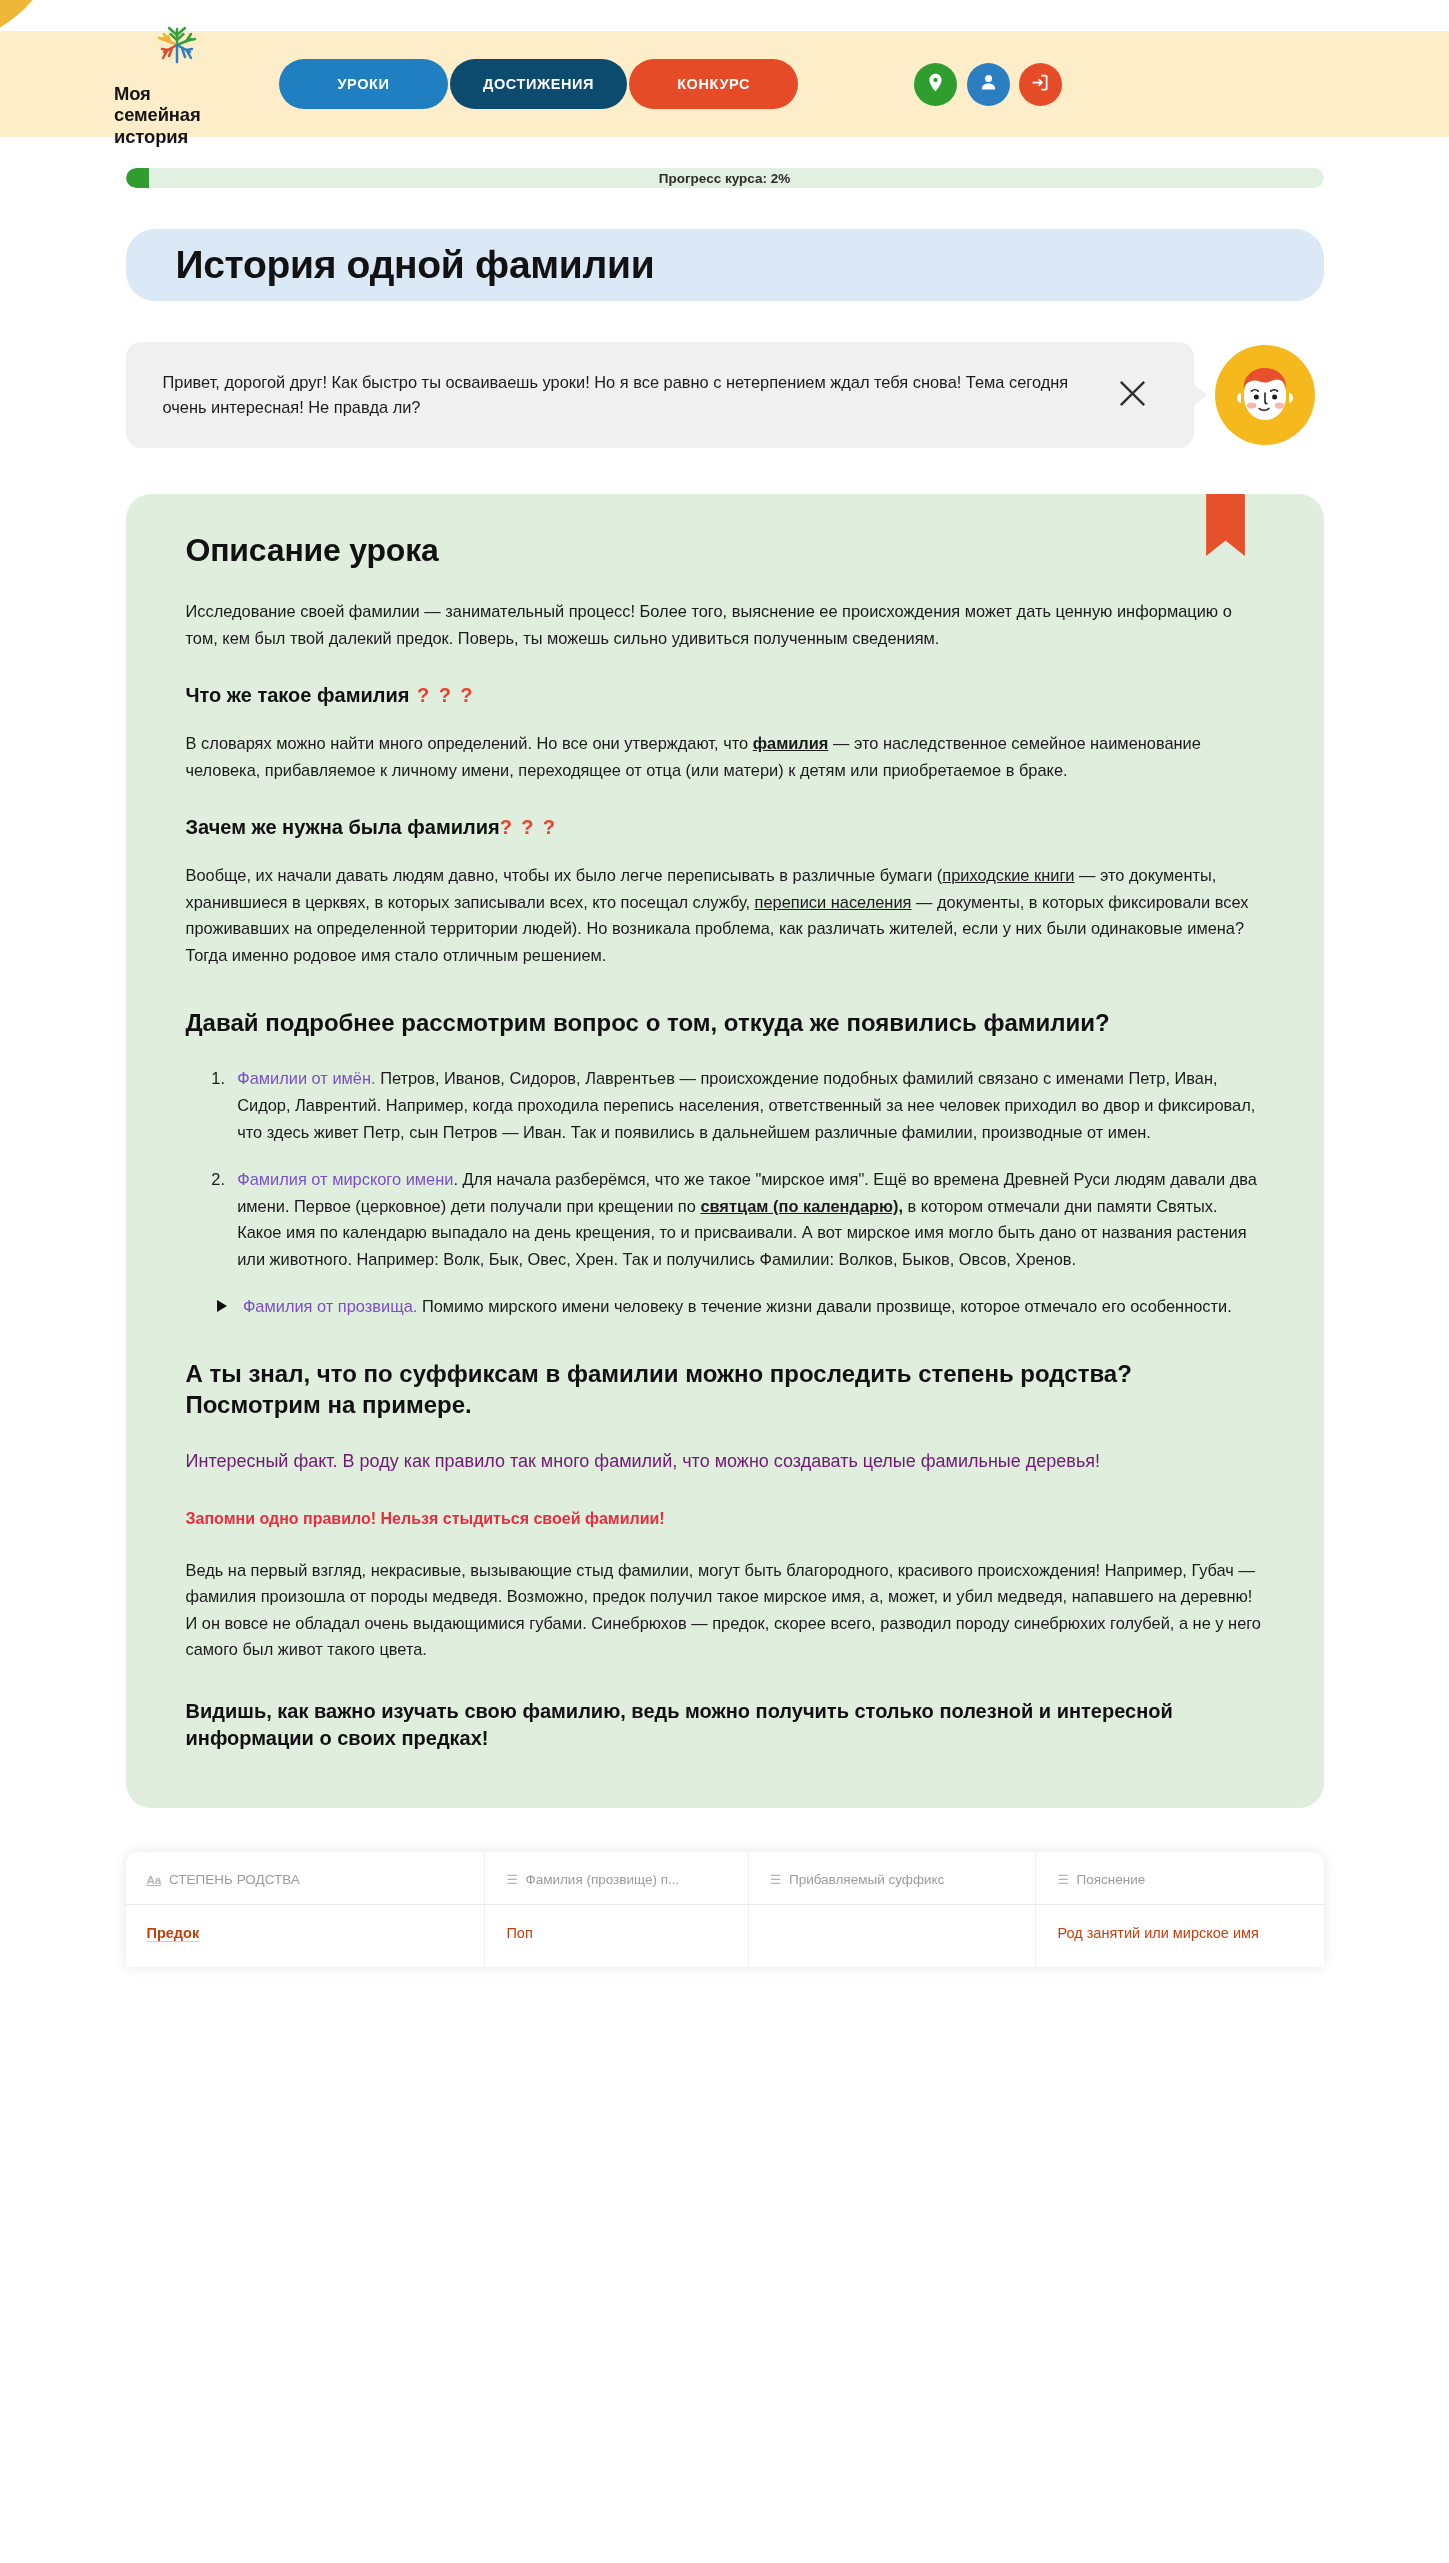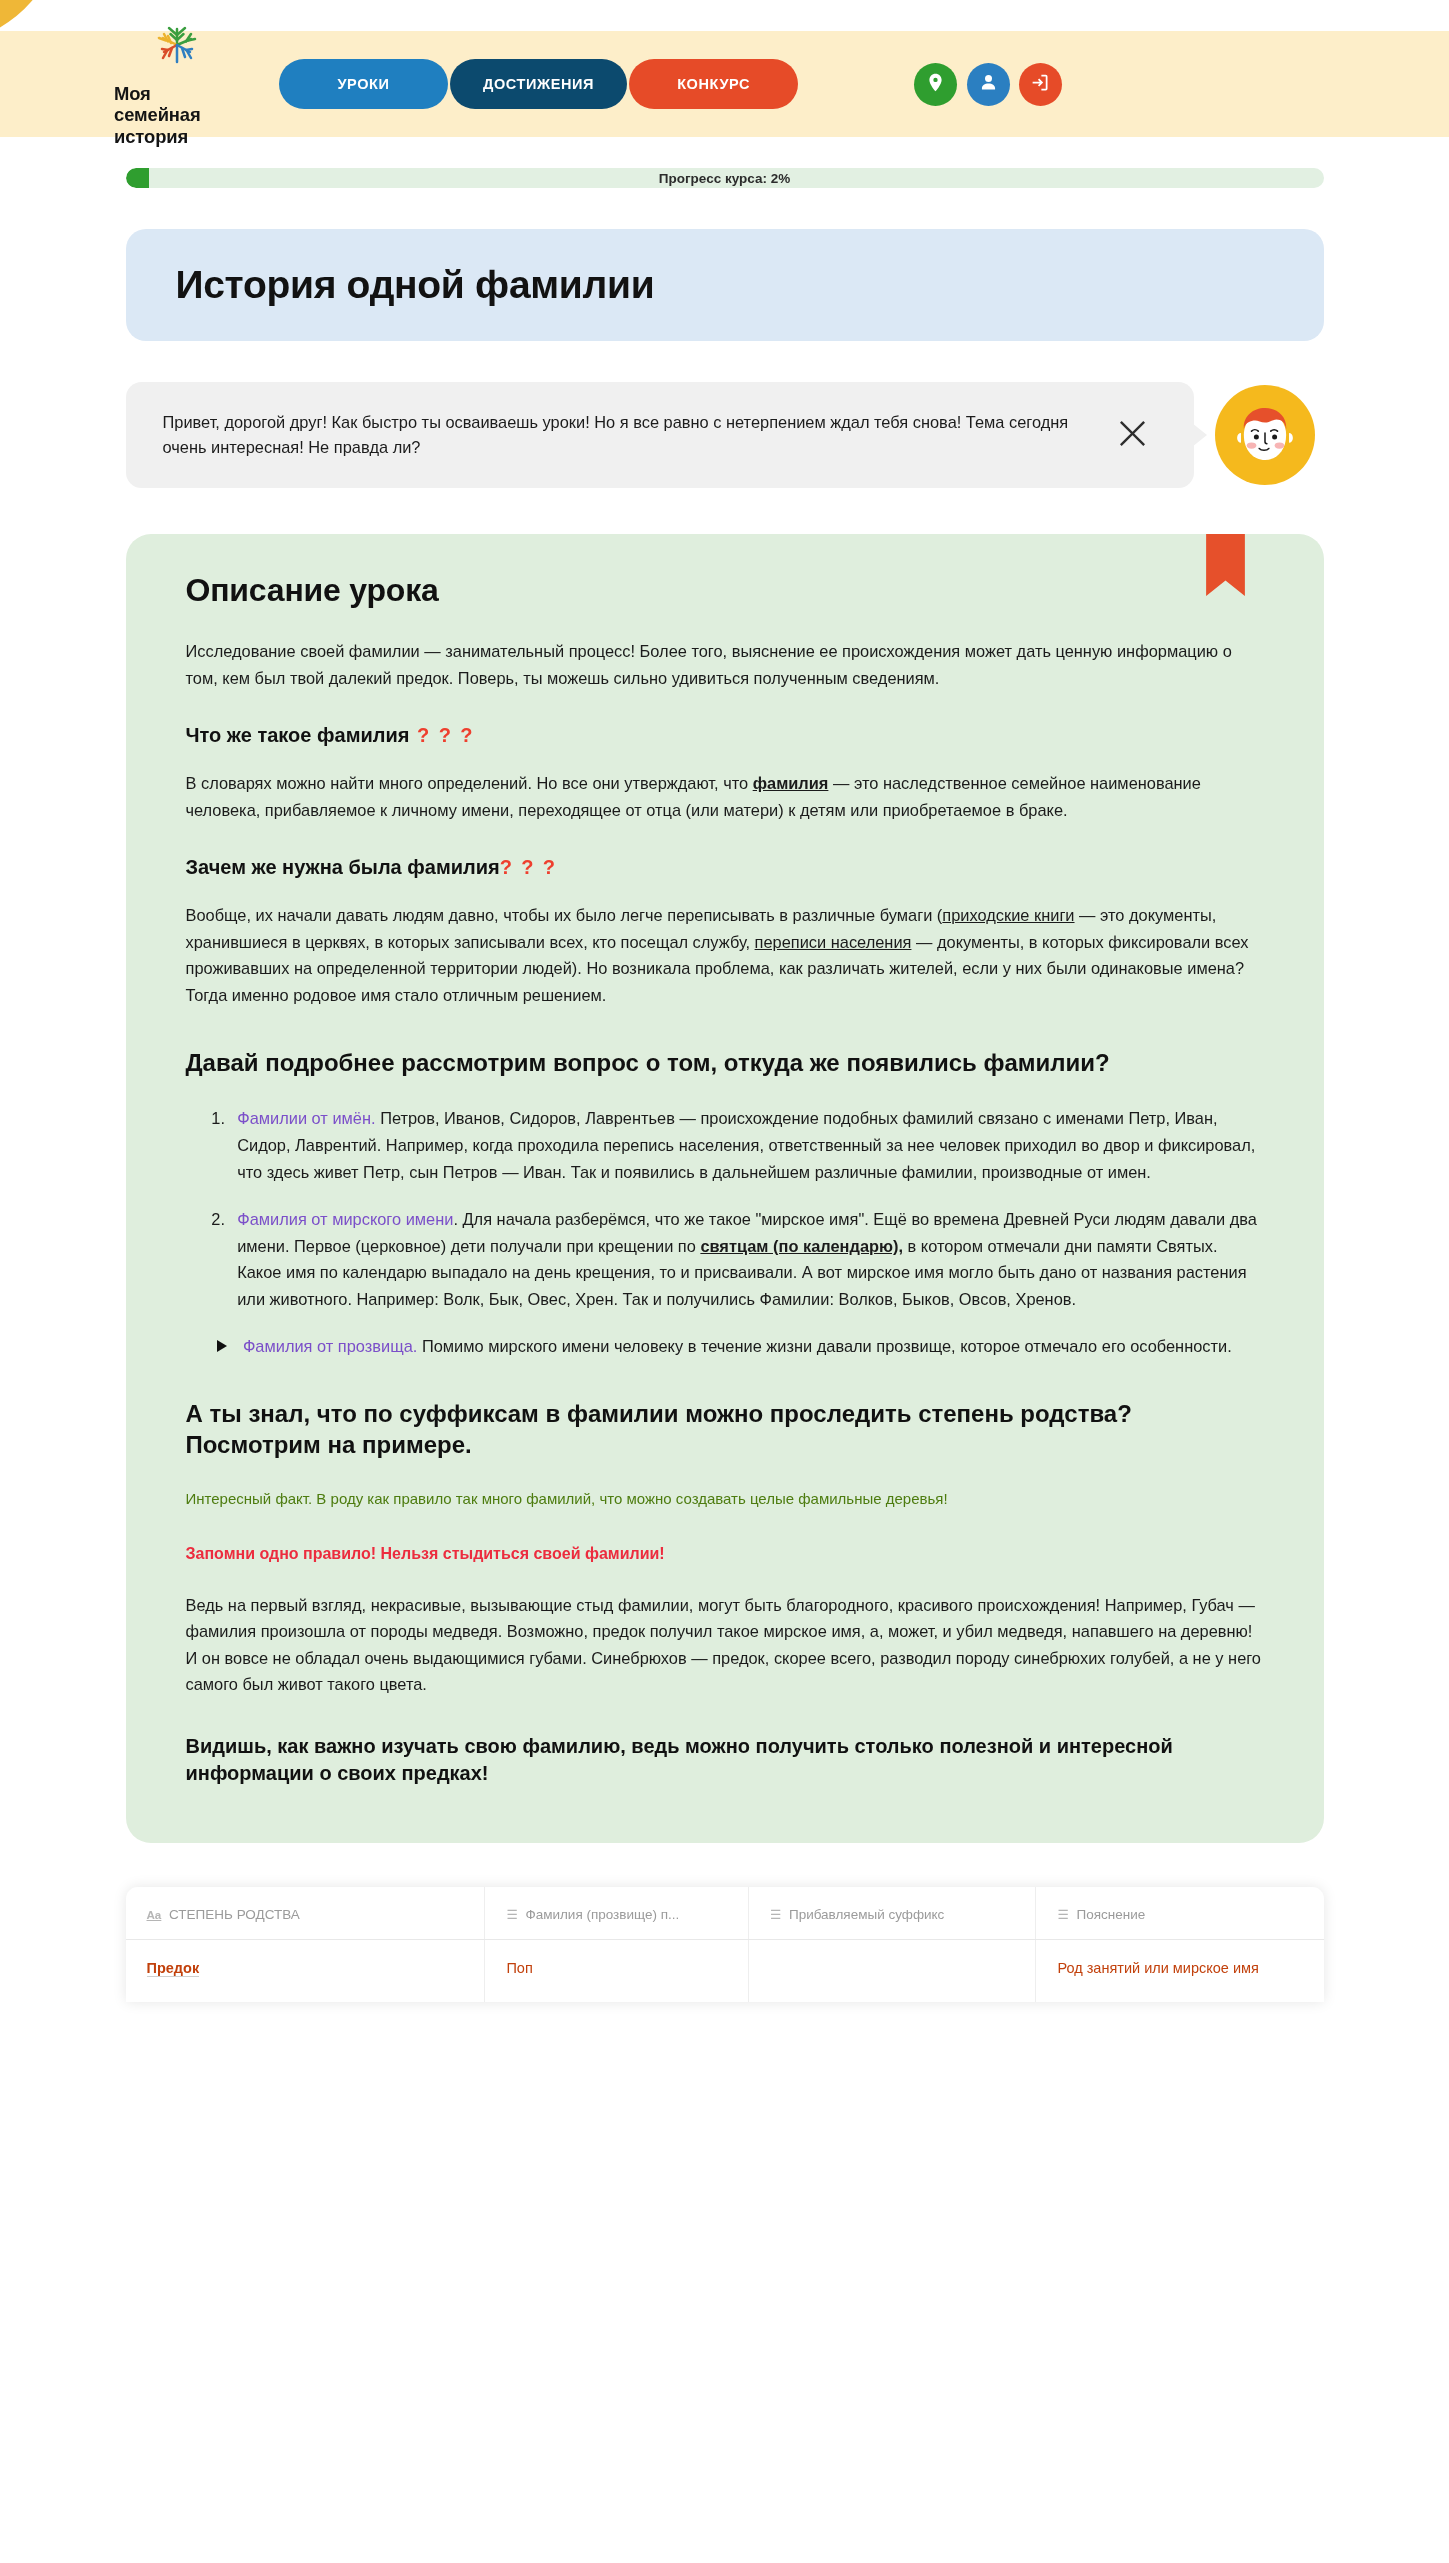--- a/index.html
+++ b/index.html
@@ -132,22 +132,22 @@
     display: flex; align-items: center; justify-content: center;
     font-size: 13.5px;
     font-weight: 700;
     color: #2c2c2c;
   }
 
   
   .lesson-title-card {
     margin-top: 41px;
     background: #dbe8f5;
-    border-radius: 20px;
-    height: 112px;
+    border-radius: 29px;
+    height: 72px;
     display: flex;
     align-items: center;
     padding-left: 50px;
   }
   .lesson-title {
     font-size: 39px;
     font-weight: 700;
     color: #121212;
     letter-spacing: -0.3px;
   }
@@ -277,23 +277,23 @@
     flex: 0 0 auto;
     margin-top: 6.8px;
     width: 0; height: 0;
     border-left: 10.6px solid #101010;
     border-top: 6.8px solid transparent;
     border-bottom: 6.8px solid transparent;
     cursor: pointer;
   }
 
   .fact {
-    font-size: 15px;
+    font-size: 18px;
     line-height: 1.62;
-    color: #4d7c0f;
+    color: #701a75;
     margin: 25px 0 33px 0;
   }
 
   .rule {
     font-size: 16px;
     font-weight: 700;
     color: #ec2c3e;
     margin: 33px 0 29px 0;
   }
 

